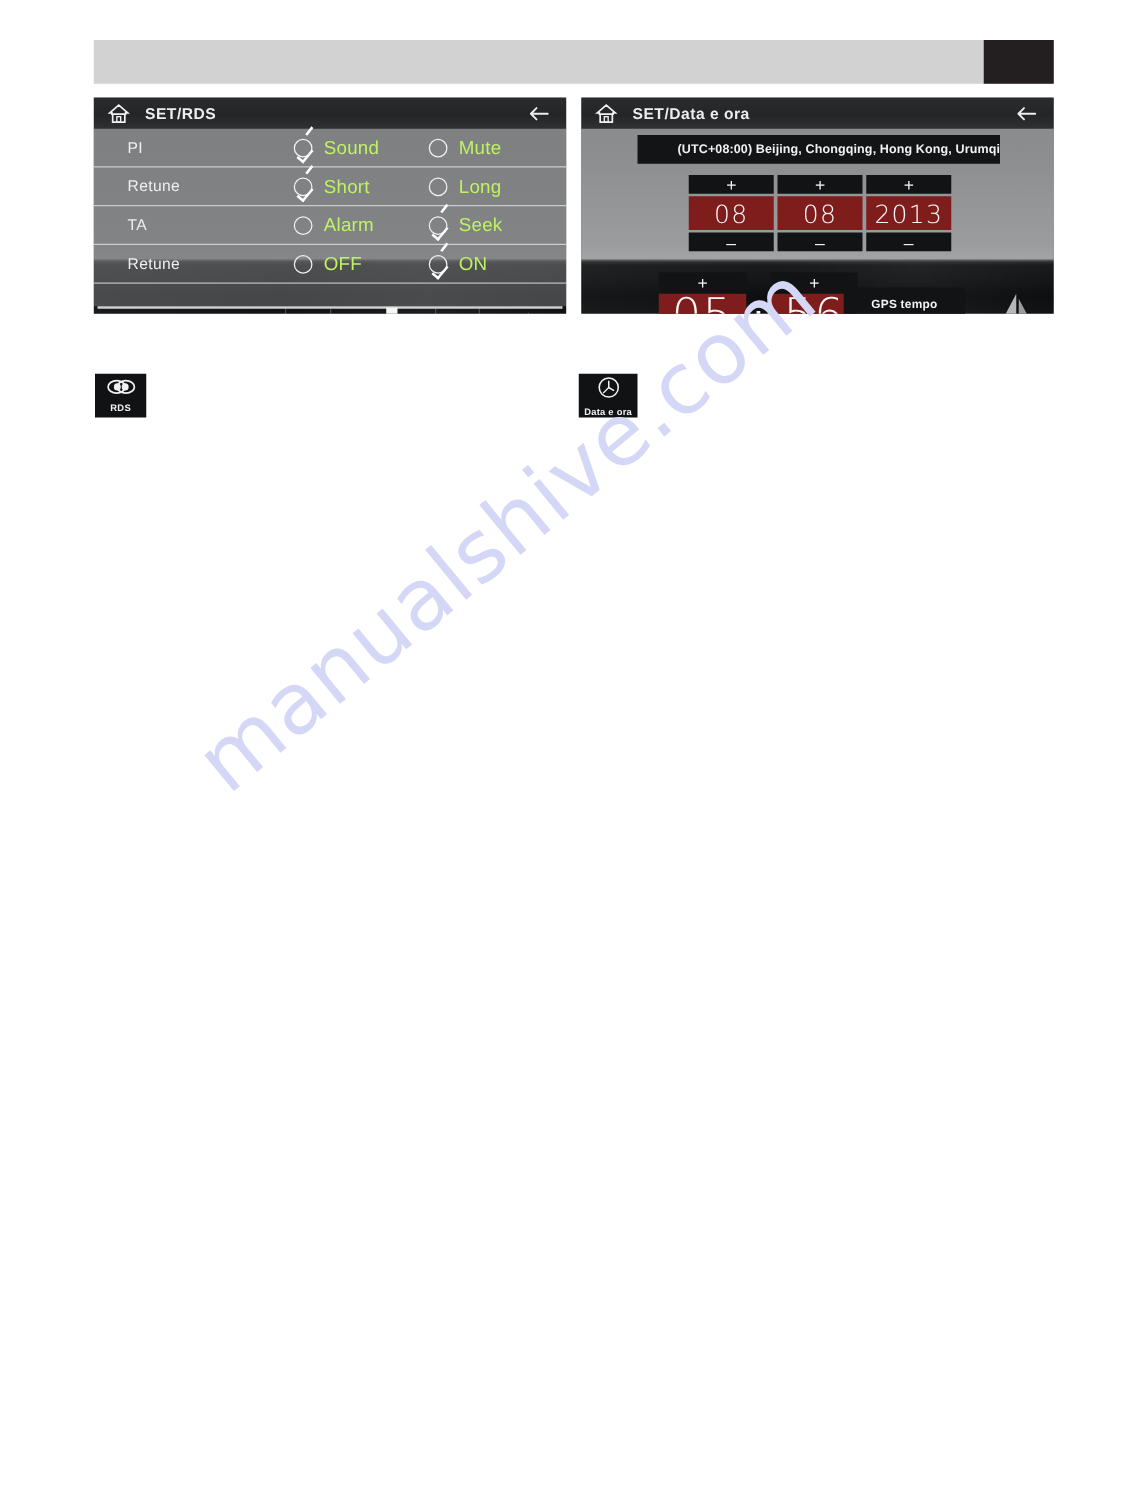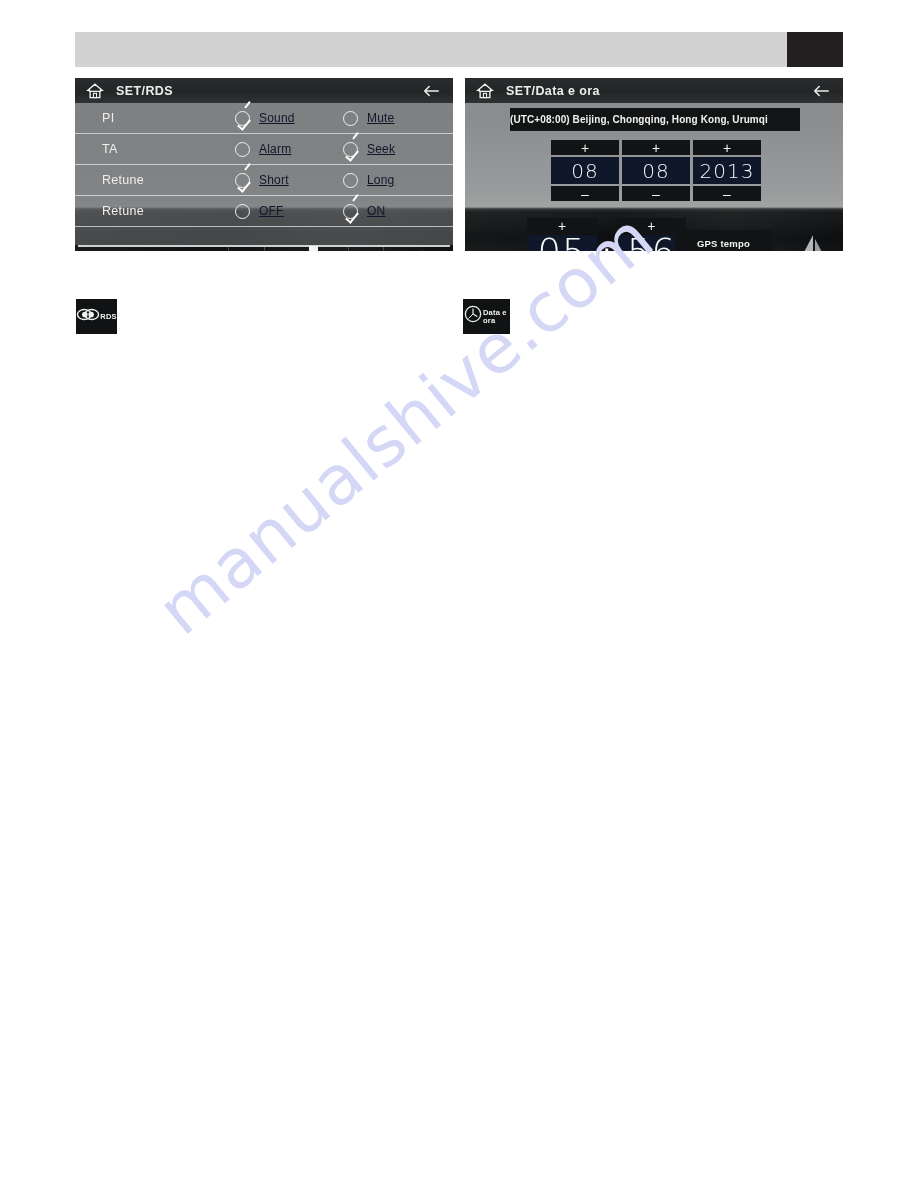--- a/index.html
+++ b/index.html
@@ -167,24 +167,23 @@
     font-size: 12.5px;
     letter-spacing: 0.3px;
   }
   .rds-opt {
     width: 108px;
     display: flex;
     align-items: center;
     gap: 9px;
   }
   .rds-opt-text {
-    color: #0f172a;
-    font-size: 12px;
+    color: #bef264;
+    font-size: 15px;
     letter-spacing: 0.2px;
-    text-decoration: underline;
   }
 
   .radio {
     width: 15px;
     height: 15px;
     border-radius: 50%;
     border: 1.6px solid #f0f0f0;
     box-sizing: border-box;
     position: relative;
     flex: 0 0 auto;
@@ -288,21 +287,21 @@
   
   .tz-bar {
     position: absolute;
     left: 45px;
     top: 30px;
     width: 290px;
     height: 23px;
     background: #131415;
     display: flex;
     align-items: center;
-    justify-content: flex-start;
+    justify-content: flex-end;
     z-index: 6;
   }
   .tz-bar span {
     color: #f0f1f1;
     font-size: 10px;
     font-weight: bold;
     letter-spacing: 0.1px;
   }
 
   .stepper-group {
@@ -323,21 +322,21 @@
     background: #121314;
     color: #f2f3f3;
     display: flex;
     align-items: center;
     justify-content: center;
     font-size: 14px;
     height: 15px;
     line-height: 1;
   }
   .stepper .val {
-    background: #0f172a;
+    background: #7f1d1d;
     color: #f7f8f8;
     display: flex;
     align-items: center;
     justify-content: center;
     font-family: "DejaVu Sans", sans-serif;
     font-weight: 300;
   }
   .stepper.date .btn { width: 68px; }
   .stepper.date .val { width: 68px; height: 27px; font-size: 20px; letter-spacing: 1px; }
   .stepper.time .btn { width: 70px; }
@@ -371,21 +370,21 @@
     justify-content: center;
   }
   #btn-gps-tempo { font-size: 9.5px; font-weight: bold; letter-spacing: 0.2px; }
   #btn-ok { font-size: 12px; font-weight: bold; }
 
   
   .legend-icon {
     position: absolute;
     background: #111213;
     display: flex;
-    flex-direction: row;
+    flex-direction: column;
     align-items: center;
     justify-content: center;
   }
   #legend-rds { left: 76px; top: 299px; width: 41px; height: 35px; }
   #legend-datetime { left: 463px; top: 299px; width: 47px; height: 35px; }
   .legend-icon .glyph { margin-bottom: 1px; }
   .legend-icon .cap {
     color: #f2f3f3;
     font-size: 7.5px;
     font-weight: bold;
@@ -433,39 +432,39 @@
         <div class="rds-opt">
           <span class="radio checked"></span>
           <span class="rds-opt-text">Sound</span>
         </div>
         <div class="rds-opt">
           <span class="radio"></span>
           <span class="rds-opt-text">Mute</span>
         </div>
       </div>
       <div class="rds-row">
+        <div class="rds-label">Retune</div>
+        <div class="rds-opt">
+          <span class="radio checked"></span>
+          <span class="rds-opt-text">Short</span>
+        </div>
+        <div class="rds-opt">
+          <span class="radio"></span>
+          <span class="rds-opt-text">Long</span>
+        </div>
+      </div>
+      <div class="rds-row">
         <div class="rds-label">TA</div>
         <div class="rds-opt">
           <span class="radio"></span>
           <span class="rds-opt-text">Alarm</span>
         </div>
         <div class="rds-opt">
           <span class="radio checked"></span>
           <span class="rds-opt-text">Seek</span>
-        </div>
-      </div>
-      <div class="rds-row">
-        <div class="rds-label">Retune</div>
-        <div class="rds-opt">
-          <span class="radio checked"></span>
-          <span class="rds-opt-text">Short</span>
-        </div>
-        <div class="rds-opt">
-          <span class="radio"></span>
-          <span class="rds-opt-text">Long</span>
         </div>
       </div>
       <div class="rds-row">
         <div class="rds-label">Retune</div>
         <div class="rds-opt">
           <span class="radio"></span>
           <span class="rds-opt-text">OFF</span>
         </div>
         <div class="rds-opt">
           <span class="radio checked"></span>

